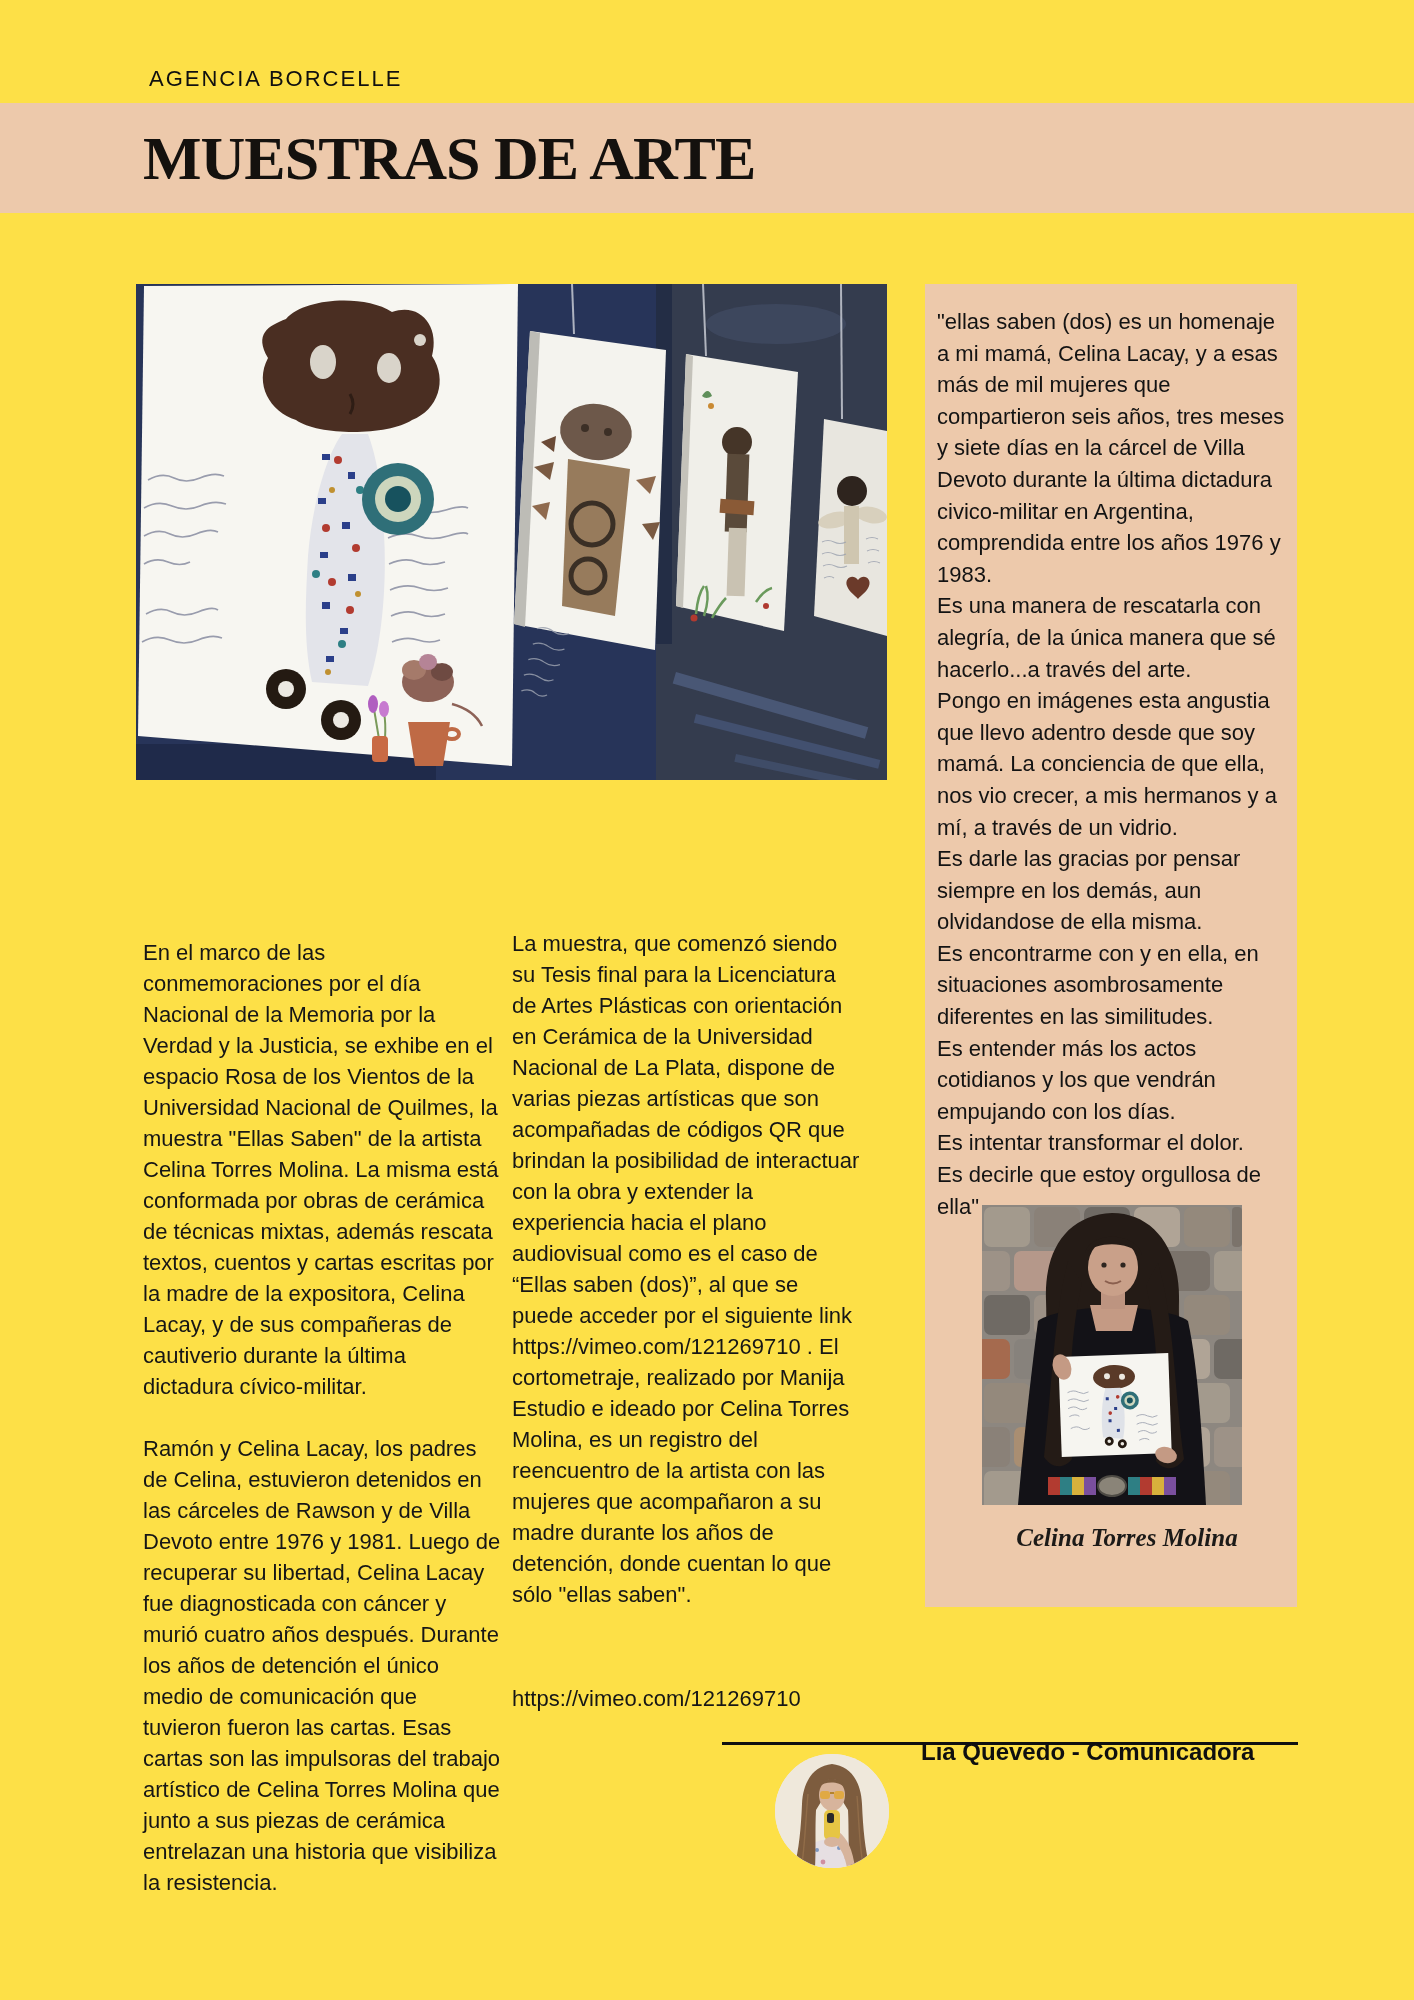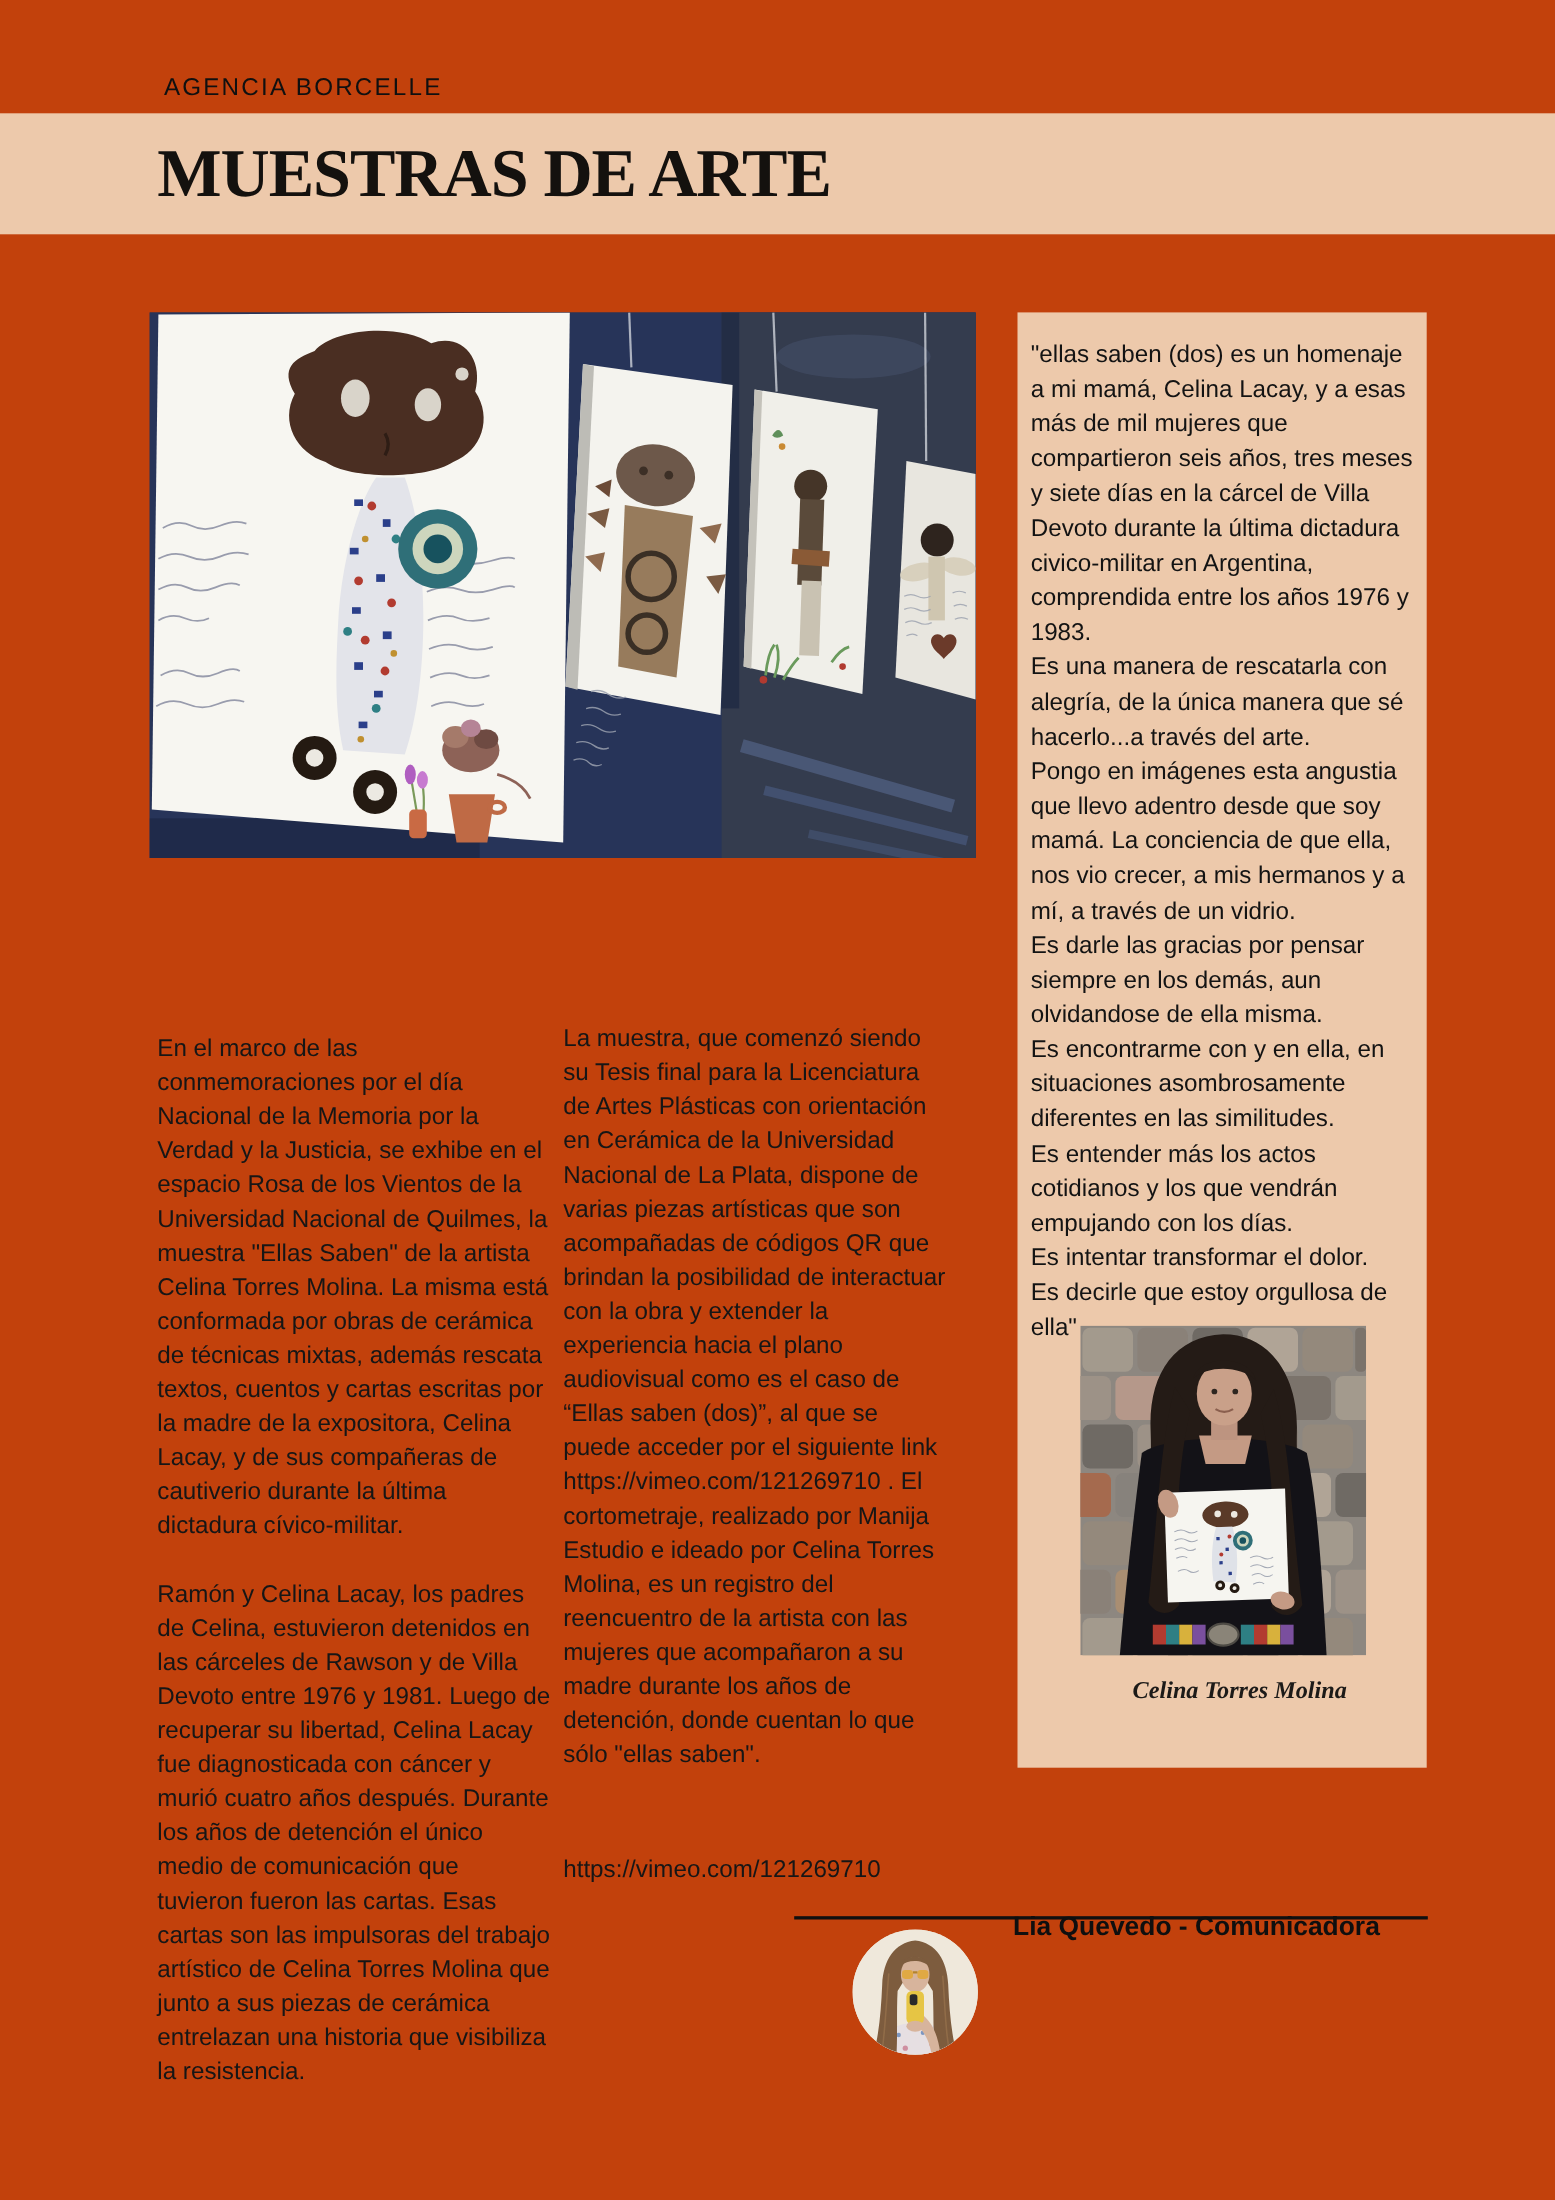--- a/index.html
+++ b/index.html
@@ -1,18 +1,18 @@
 <!DOCTYPE html>
 <html><head>
 <meta charset="utf-8">
 <style>
   html,body{margin:0;padding:0;}
   .page{
     position:relative;width:1414px;height:2000px;
-    background:#c2410c;overflow:hidden;
+    background:#fde047;overflow:hidden;
     font-family:"Liberation Sans",sans-serif;color:#161616;
   }
   .agency{
     position:absolute;left:149px;top:66px;
     font-size:22px;letter-spacing:2px;color:#101010;
   }
   .band{
     position:absolute;left:0;top:103px;width:1414px;height:110px;
     background:#edc9ab;
   }
@@ -51,21 +51,21 @@
   .quote{
     position:absolute;left:12px;top:22px;width:348px;
     font-size:22px;line-height:31.6px;color:#131313;white-space:pre-line;
   }
   .artist-photo{
     position:absolute;left:57px;top:921px;width:260px;height:300px;overflow:hidden;
   }
   .caption{
     position:absolute;left:0;top:1240px;width:404px;text-align:center;
     font-family:"Liberation Serif",serif;font-weight:bold;font-style:italic;
-    font-size:22px;color:#1c1a18;
+    font-size:25px;color:#1c1a18;
   }
   .rule{
     position:absolute;left:722px;top:1742px;width:576px;height:3px;background:#101010;
   }
   .avatar{
     position:absolute;left:775px;top:1754px;width:114px;height:114px;
     border-radius:50%;overflow:hidden;background:#efe8db;
   }
   .author{
     position:absolute;left:921px;top:1738px;

